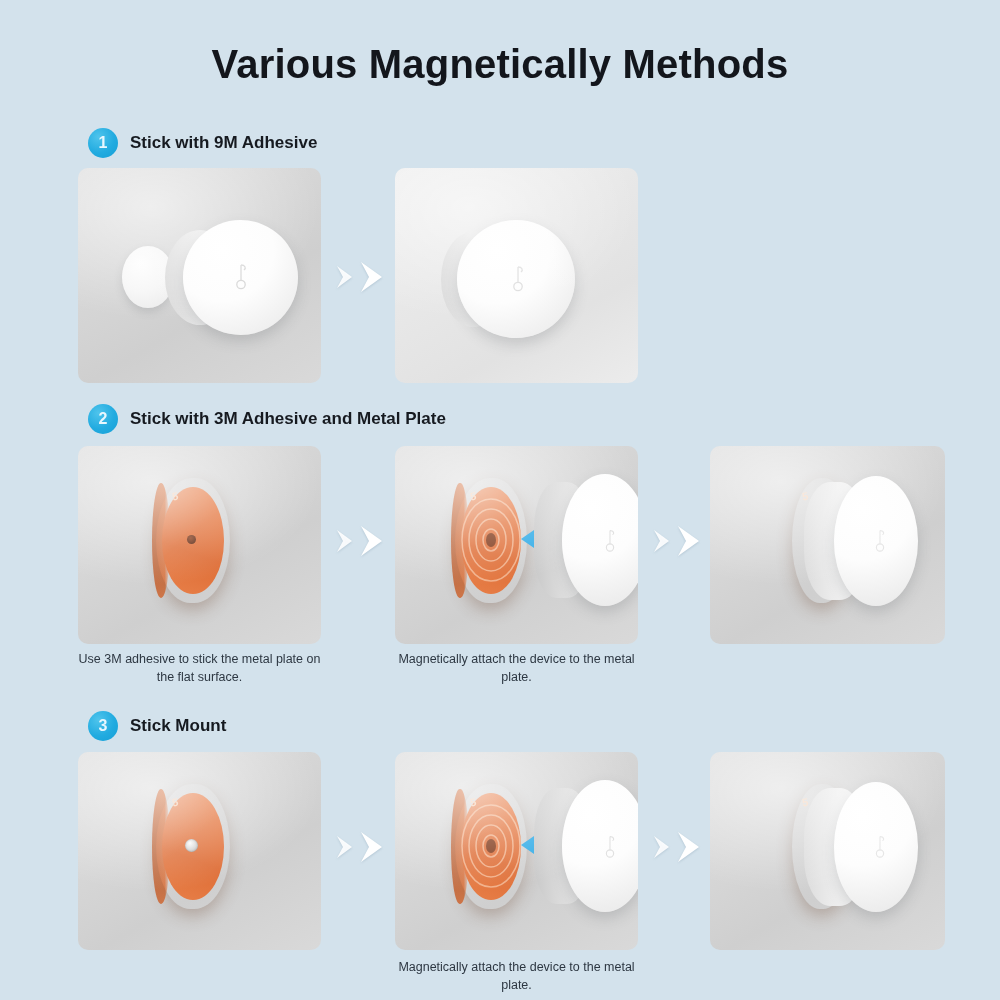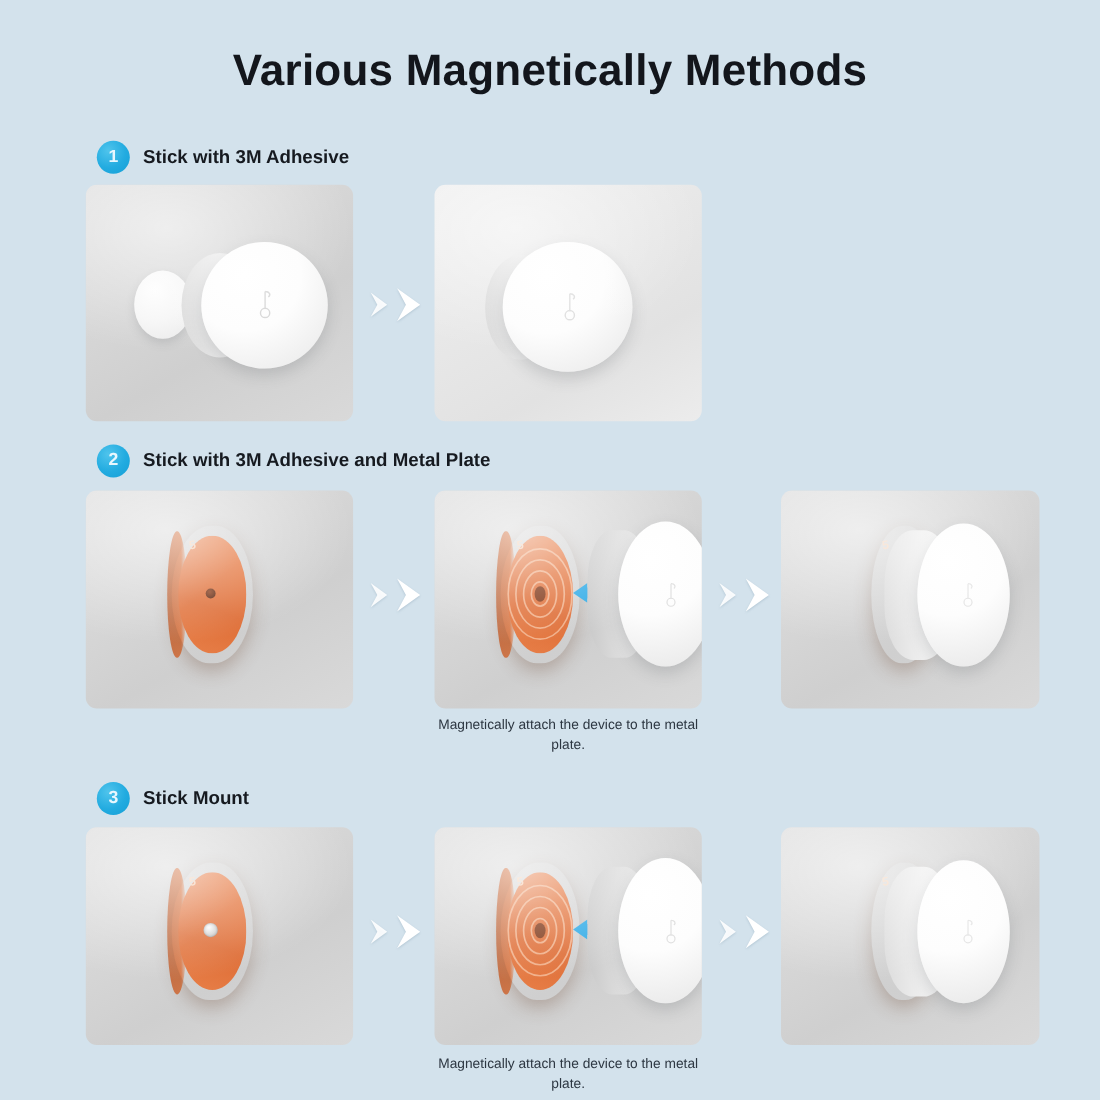--- a/index.html
+++ b/index.html
@@ -135,21 +135,21 @@
 </style>
 </head>
 <body>
 
 <div class="page">
 
   <div class="title">Various Magnetically Methods</div>
 
   <div class="section-head" style="top:128px;">
     <div class="badge">1</div>
-    <div class="section-title">Stick with 3M Adhesive</div>
+    <div class="section-title">Stick with 9M Adhesive</div>
   </div>
 
   <div class="panel" style="left:78px; top:168px; width:243px; height:215px;">
     <div class="disc" style="left:44px; top:78px; width:52px; height:62px;"></div>
     <div class="device" style="left:105px; top:52px; width:115px; height:115px;">
       <div class="side" style="left:-18px; top:10px; width:70px; height:95px;"></div>
       <div class="body"></div>
       <div class="logo" style="left:49px; top:42px;">
         <svg width="18" height="30" viewBox="0 0 18 30" fill="none" stroke="#9a9a9a" stroke-width="1.3">
           <path d="M9 3 L9 19"></path>
@@ -190,20 +190,21 @@
 
   <div class="panel" style="left:78px; top:446px; width:243px; height:198px;">
     <div class="plate" style="left:78px; top:32px; width:74px; height:125px;">
       <div class="lip"></div>
       <div class="oval"></div>
       <div class="oval2"></div>
       <div class="label5" style="left:16px; top:12px;">5</div>
       <div class="hole" style="left:31px; top:57px; width:9px; height:9px;"></div>
     </div>
   </div>
+  <div class="caption" style="left:78px; top:650px; width:243px;">Use 3M adhesive to stick the metal plate on the flat surface.</div>
 
   <div class="arrows" style="left:334px; top:522px;">
     <svg class="chev small" width="22" height="30" viewBox="0 0 22 30">
       <path d="M3 4 L18 15 L3 26 L9 15 Z" fill="#ffffff"></path>
     </svg>
     <svg class="chev" width="28" height="38" viewBox="0 0 28 38">
       <path d="M3 4 L24 19 L3 34 L11 19 Z" fill="#ffffff"></path>
     </svg>
   </div>
 

